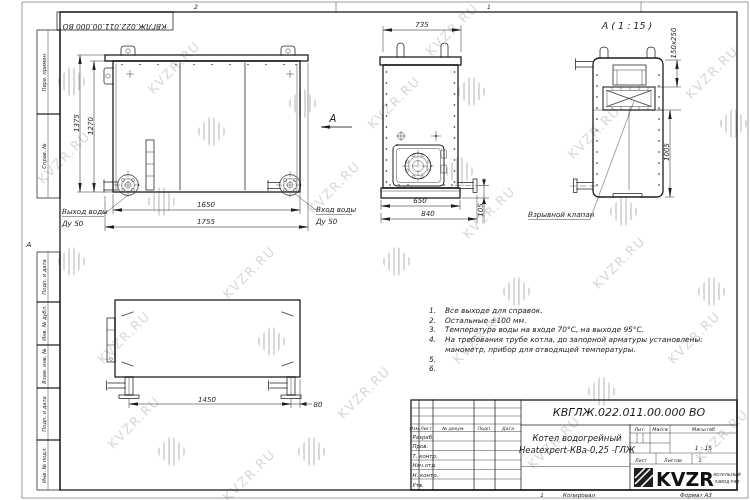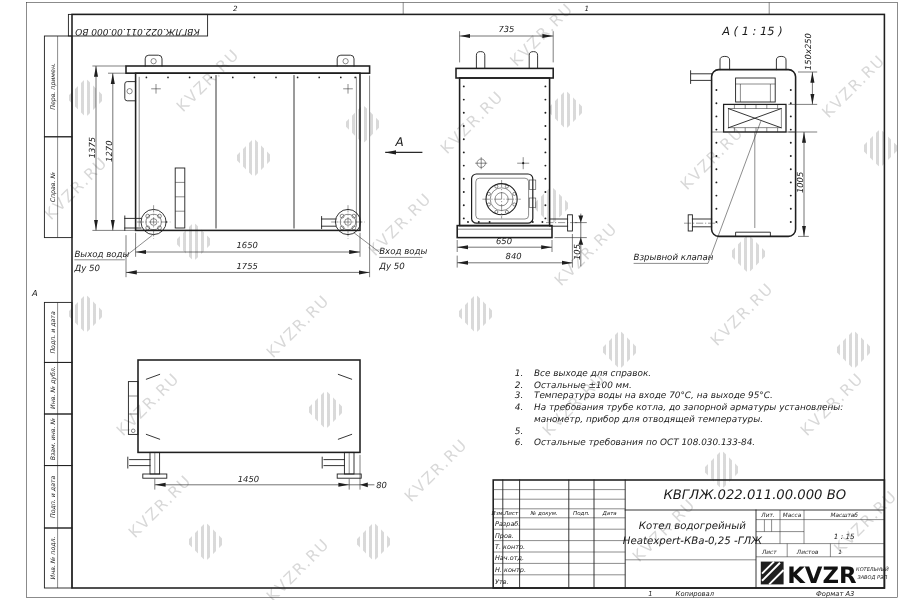--- a/index.html
+++ b/index.html
@@ -444,19 +444,16 @@
       <div>
         <div>На требования трубе котла, до запорной арматуры установлены:</div>
         <div>манометр, прибор для отводящей температуры.</div>
       </div>
     </div>
     <div class="note">
       <div class="n">5.</div>
     </div>
     <div class="note">
       <div class="n">6.</div>
-      <div>
-          <div>Остальные требования по ОСТ 108.030.133-84.</div>
-        </div>
     </div>
   </div>
 
 </div>
 
 </body></html>

